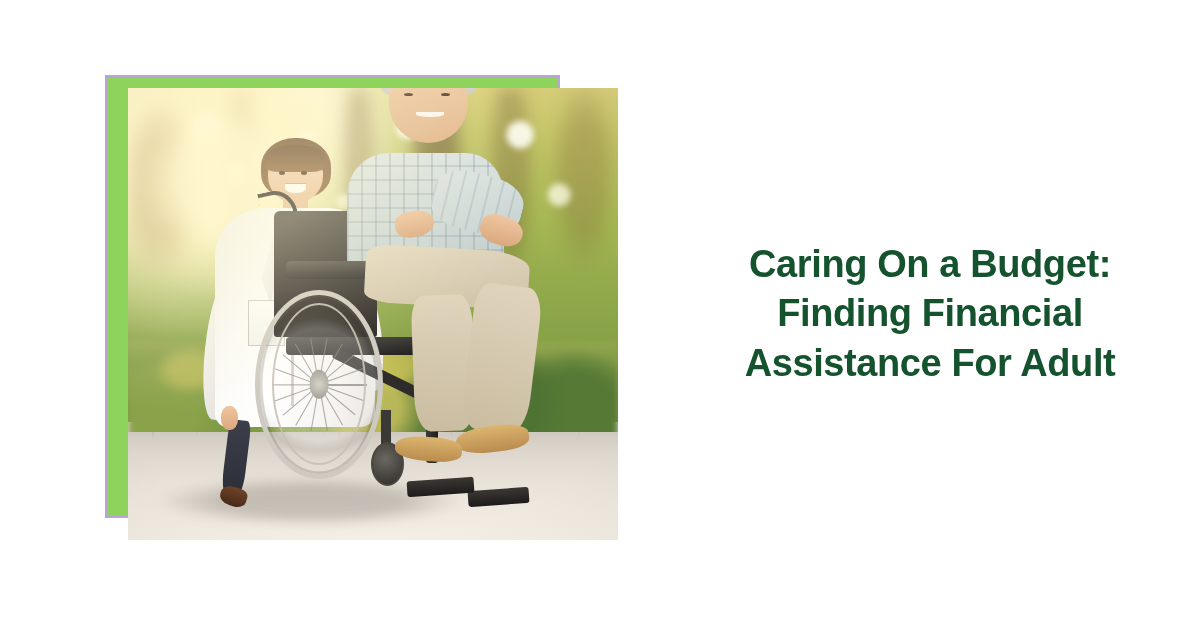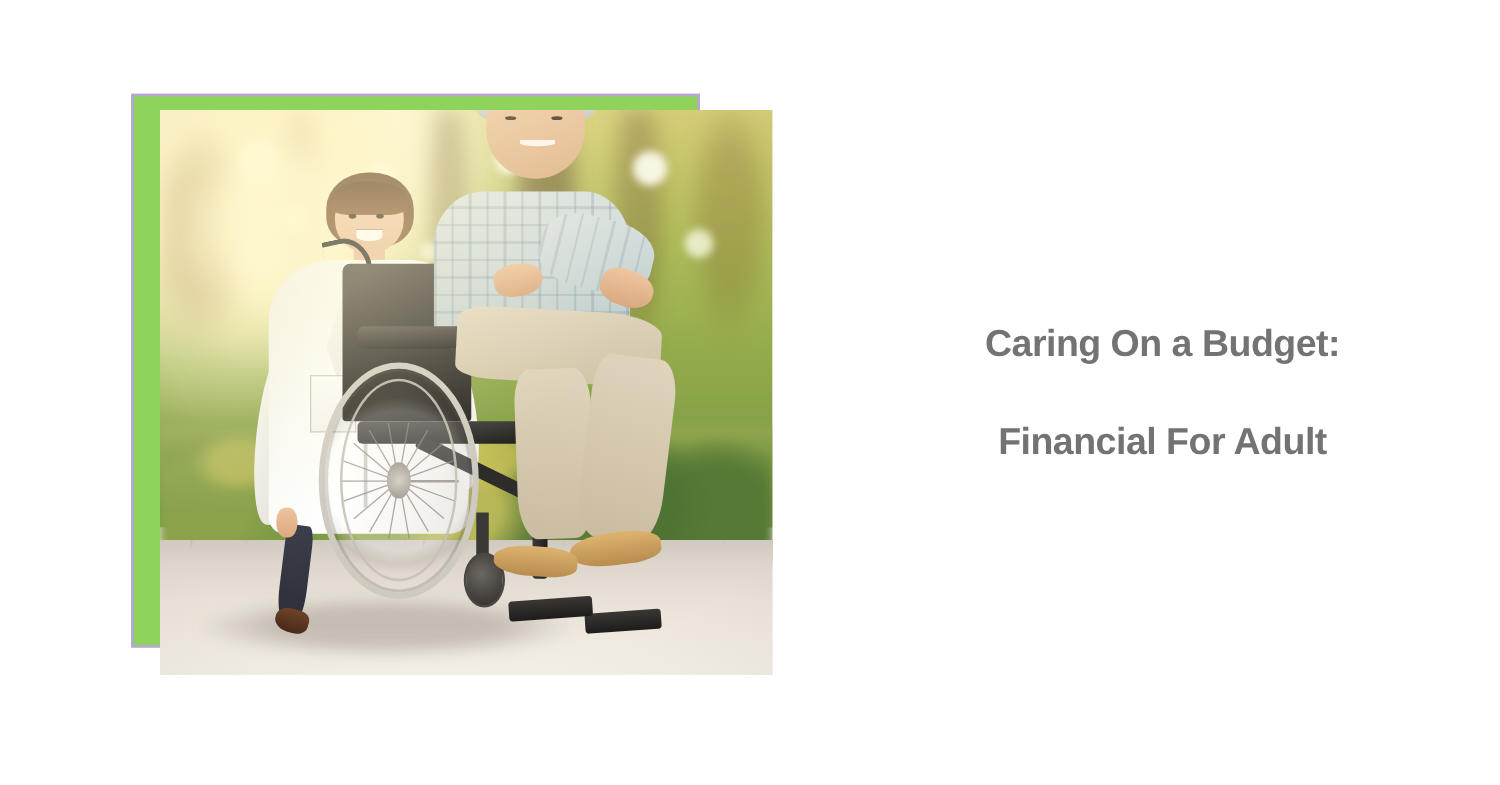--- a/index.html
+++ b/index.html
@@ -384,25 +384,25 @@
   
   .headline-wrap {
     position:absolute;
     left:660px; top:0;
     width:540px; height:628px;
     display:flex; align-items:center; justify-content:center;
     padding:0 14px;
   }
   .headline {
     font-family:"Liberation Sans", sans-serif;
-    font-size:30px;
+    font-size:38px;
     font-weight:bold;
     line-height:1.3;
     letter-spacing:-.4px;
-    color:#737373;
+    color:#14532d;
     text-align:center;
   }
 </style>
 </head>
 <body>
 
 <div class="canvas">
 
   <div class="photo-block">
 
@@ -504,18 +504,18 @@
         </div>
 
         <div class="photo-grade"></div>
       </div>
     </div>
   </div>
 
   <div class="headline-wrap">
     <h1 class="headline">
       <span>Caring On a Budget:</span><br>
-      <br>
-      <span>Financial For Adult</span><br>
+      <span>Finding Financial</span><br>
+      <span>Assistance For Adult</span><br>
     </h1>
   </div>
 
 </div>
 
 </body></html>

